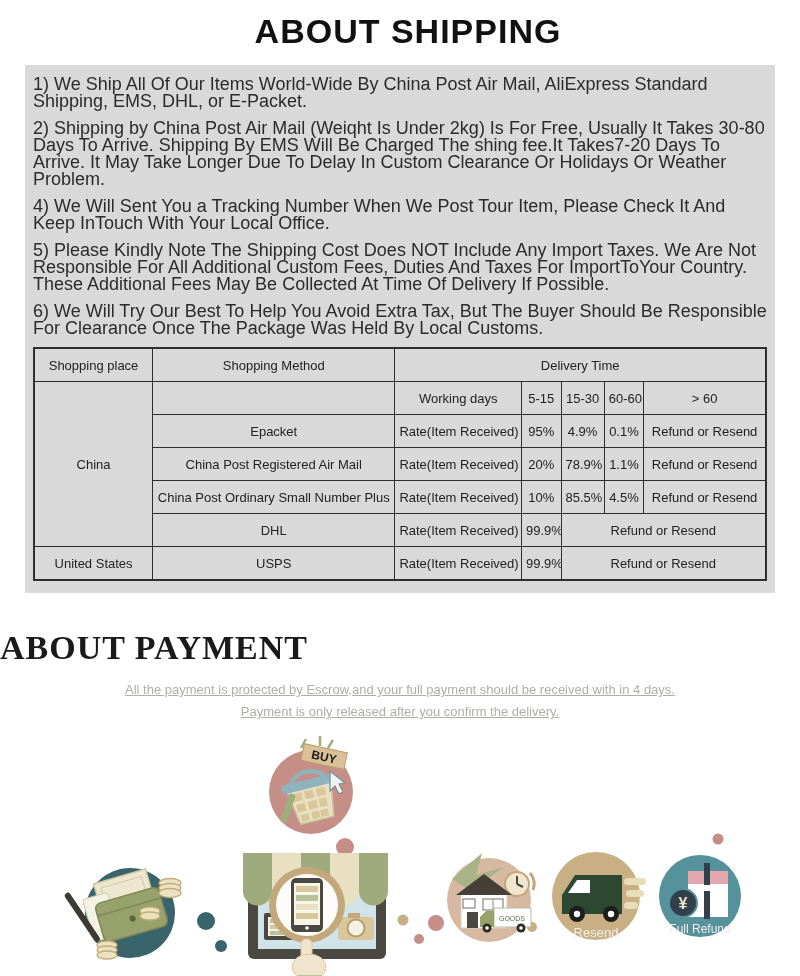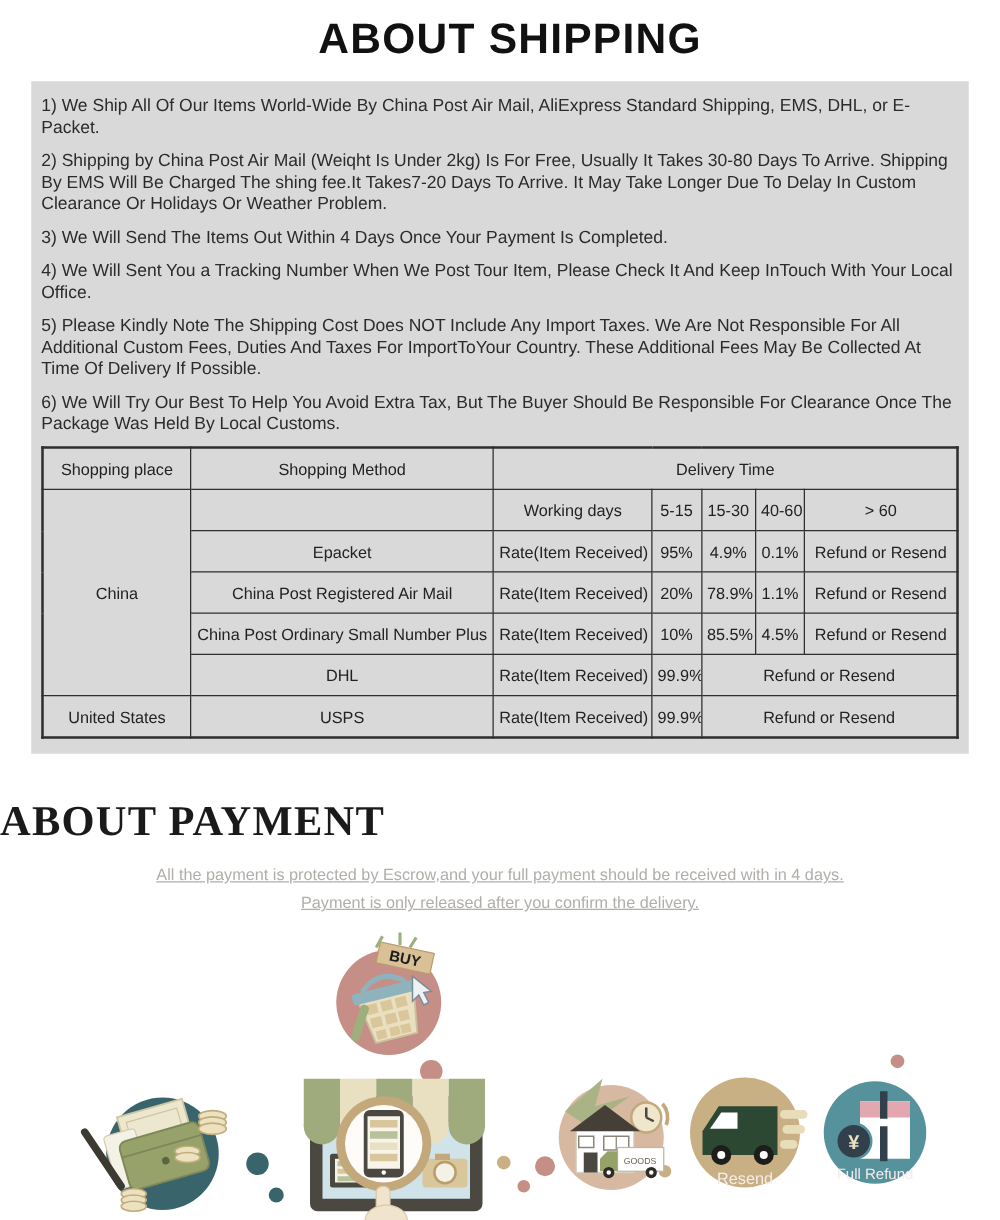--- a/index.html
+++ b/index.html
@@ -25,21 +25,21 @@
 
   .panel {
     width: 750px;
     margin: 14px auto 0 auto;
     background: #d9d9d9;
     padding: 11px 8px 12px 8px;
     box-sizing: border-box;
   }
   .panel p {
     margin: 0 0 10px 0;
-    font-size: 14px;
+    font-size: 18px;
     line-height: 17px;
     color: #2b2b2b;
   }
 
   table.ship-table {
     border-collapse: collapse;
     width: 100%;
     table-layout: fixed;
     border: 2px solid #2e2e2e;
     margin-top: 3px;
@@ -86,21 +86,20 @@
 </head>
 <body>
 
 <div class="page">
 
   <h1 class="ship-title">ABOUT SHIPPING</h1>
 
   <section class="panel">
     <p>1) We Ship All Of Our Items World-Wide By China Post Air Mail, AliExpress Standard Shipping, EMS, DHL, or E-Packet.</p>
     <p>2) Shipping by China Post Air Mail (Weiqht Is Under 2kg) Is For Free, Usually It Takes 30-80 Days To Arrive. Shipping By EMS Will Be Charged The shing fee.It Takes7-20 Days To Arrive. It May Take Longer Due To Delay In Custom Clearance Or Holidays Or Weather Problem.</p>
-    <p>3) We Will Send The Items Out Within 4 Days Once Your Payment Is Completed.</p>
     <p>4) We Will Sent You a Tracking Number When We Post Tour Item, Please Check It And Keep InTouch With Your Local Office.</p>
     <p>5) Please Kindly Note The Shipping Cost Does NOT Include Any Import Taxes. We Are Not Responsible For All Additional Custom Fees, Duties And Taxes For ImportToYour Country. These Additional Fees May Be Collected At Time Of Delivery If Possible.</p>
     <p>6) We Will Try Our Best To Help You Avoid Extra Tax, But The Buyer Should Be Responsible For Clearance Once The Package Was Held By Local Customs.</p>
 
     <table class="ship-table">
       <colgroup>
         <col style="width:16.2%">
           <col style="width:33.1%">
           <col style="width:17.3%">
         <col style="width:5.4%">
@@ -113,21 +112,21 @@
         <td>Shopping place</td>
         <td>Shopping Method</td>
         <td colspan="5">Delivery Time</td>
       </tr>
       <tr>
         <td rowspan="5">China</td>
         <td></td>
         <td>Working days</td>
         <td>5-15</td>
         <td>15-30</td>
-        <td>40-60</td>
+        <td>60-60</td>
         <td>&gt; 60</td>
       </tr>
       <tr>
         <td>Epacket</td>
         <td>Rate(Item Received)</td>
         <td>95%</td>
         <td>4.9%</td>
         <td>0.1%</td>
         <td>Refund or Resend</td>
       </tr>

